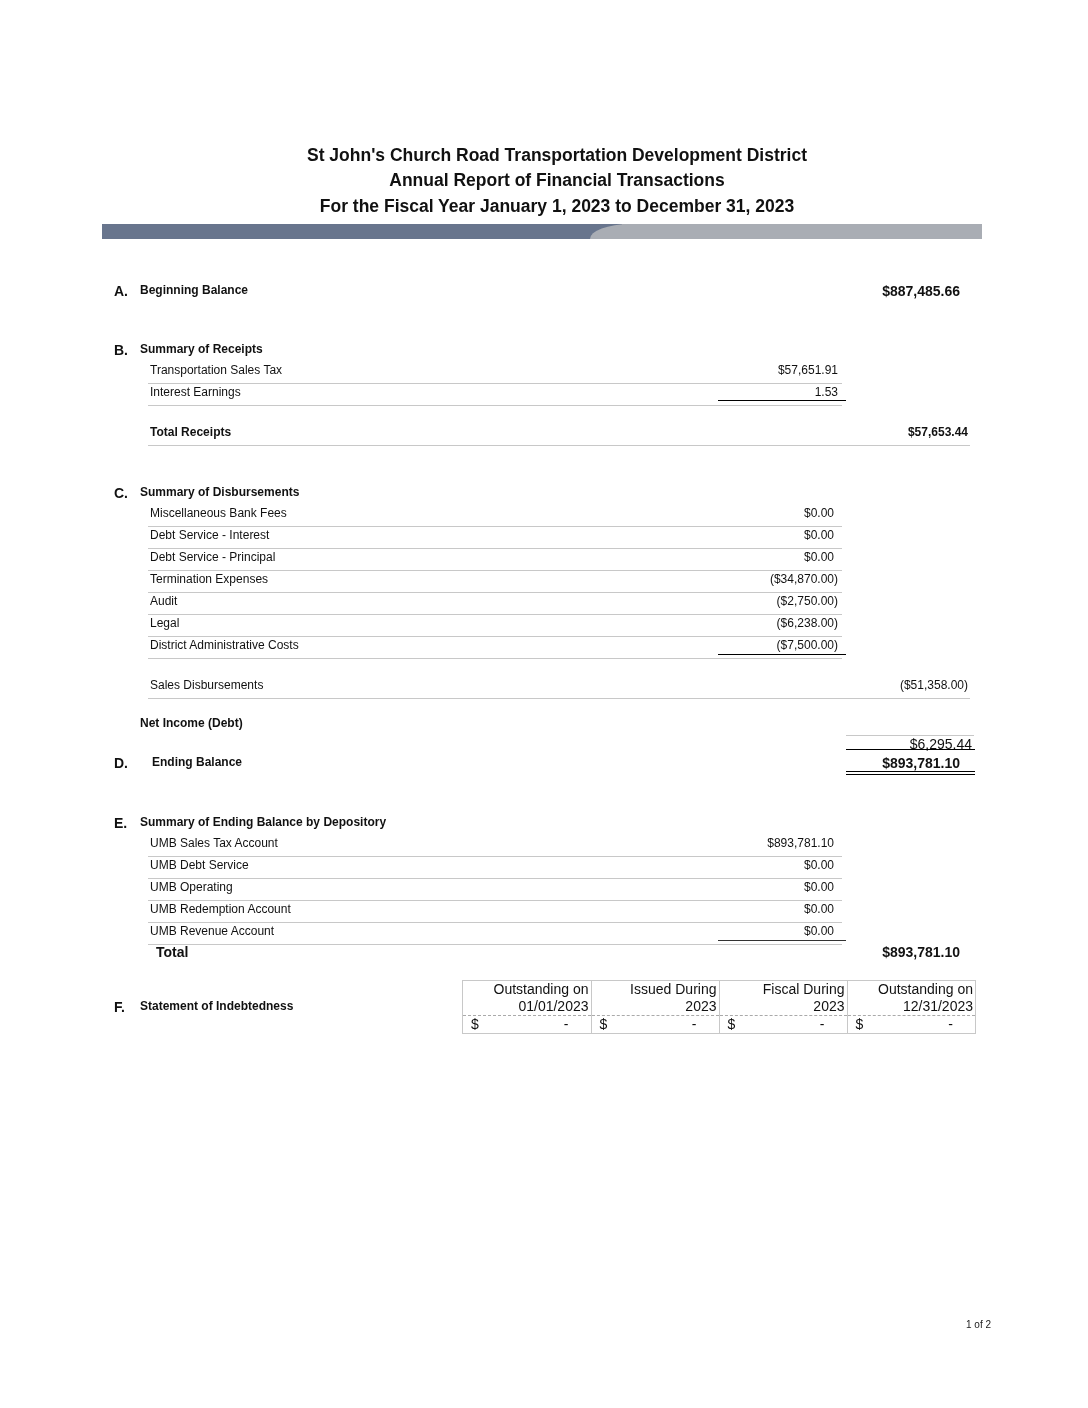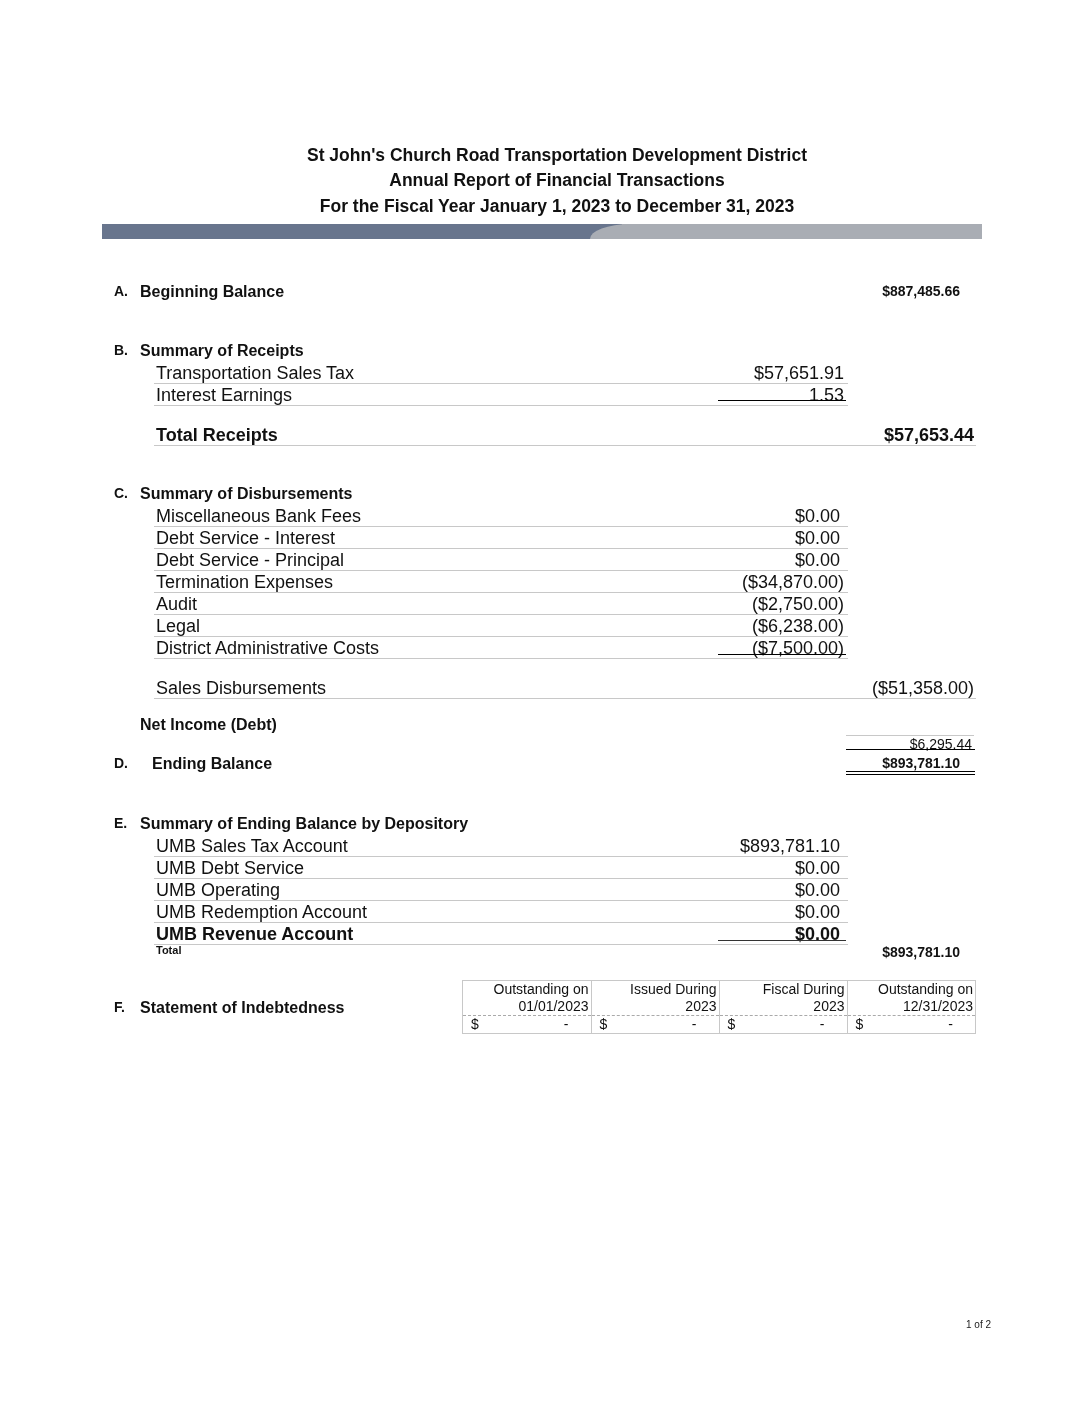--- a/index.html
+++ b/index.html
@@ -5,22 +5,22 @@
   html, body { margin: 0; padding: 0; background: #ffffff; }
   body { width: 1088px; height: 1408px; position: relative; overflow: hidden;
          font-family: "Liberation Sans", sans-serif; color: #111; }
   .abs { position: absolute; }
   .title { left: 0; width: 1114px; text-align: center; font-weight: bold; font-size: 17.5px; color: #111; }
   .band { left: 102px; top: 224px; width: 880px; height: 15px; background: #a9adb4; overflow: hidden; }
   .band-dark { position: absolute; left: 0; top: 0; width: 520px; height: 15px; background: #68758d; }
   .band-curve { position: absolute; left: 488px; top: 0; width: 60px; height: 30px; background: #a9adb4;
                 border-top-left-radius: 40px 15px; }
   .sec-letter { font-weight: bold; font-size: 14px; }
-  .sec-title { font-weight: bold; font-size: 16px; }
-  .row { left: 154px; width: 694px; height: 21px; font-size: 18px; border-bottom: 1.5px solid #c8c8c8; }
+  .sec-title { font-weight: bold; font-size: 12px; }
+  .row { left: 148px; width: 694px; height: 21px; font-size: 12px; border-bottom: 1.5px solid #c8c8c8; }
   .row .lbl { position: absolute; left: 2px; top: 1px; }
   .row .amt { position: absolute; right: 4px; top: 1px; }
   .bold { font-weight: bold; }
   .right-val { right: 128px; font-size: 14px; text-align: right; }
   .ul-black { position: absolute; height: 0; border-top: 1.5px solid #000; }
   .indebt { left: 462px; top: 980px; width: 512px; border: 1.5px solid #c8c8c8; font-size: 14px; }
   .indebt table { border-collapse: collapse; width: 100%; }
   .indebt th { font-weight: normal; text-align: right; padding: 0 2px 0 0; line-height: 17px;
                border-left: 1.5px solid #c8c8c8; border-bottom: 1px dashed #aaa; width: 25%; }
   .indebt th:first-child, .indebt td:first-child { border-left: none; }
@@ -124,27 +124,27 @@
   <span class="amt" style="right:8px;">$0.00</span>
 </div>
 <div class="abs row" style="top:879px;">
   <span class="lbl">UMB Operating</span>
   <span class="amt" style="right:8px;">$0.00</span>
 </div>
 <div class="abs row" style="top:901px;">
   <span class="lbl">UMB Redemption Account</span>
   <span class="amt" style="right:8px;">$0.00</span>
 </div>
-<div class="abs row" style="top:923px;font-weight:bold;">
+<div class="abs row" style="top:923px;">
   <span class="lbl">UMB Revenue Account</span>
   <span class="amt" style="right:8px;">$0.00</span>
 </div>
 <div class="ul-black" style="left:718px; top:940px; width:128px; border-top-color:#333;"></div>
 
-<div class="abs bold" style="left:156px; top:944px; font-size:11px;">Total</div>
+<div class="abs bold" style="left:156px; top:944px; font-size:14px;">Total</div>
 <div class="abs right-val bold" style="top:944px;">$893,781.10</div>
 
 <div class="abs sec-letter" style="left:114px; top:999px;">F.</div>
 <div class="abs sec-title" style="left:140px; top:999px;">Statement of Indebtedness</div>
 
 <div class="abs indebt">
   <table>
     <tbody>
         <tr>
       <th><span>Outstanding on</span><br><span>01/01/2023</span></th>

